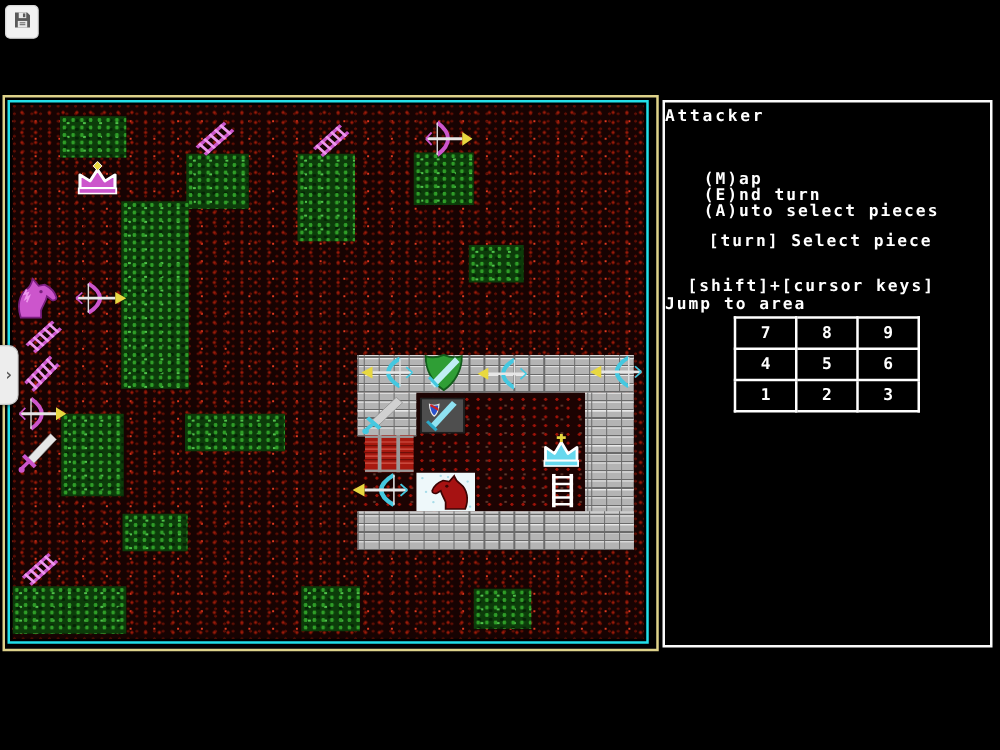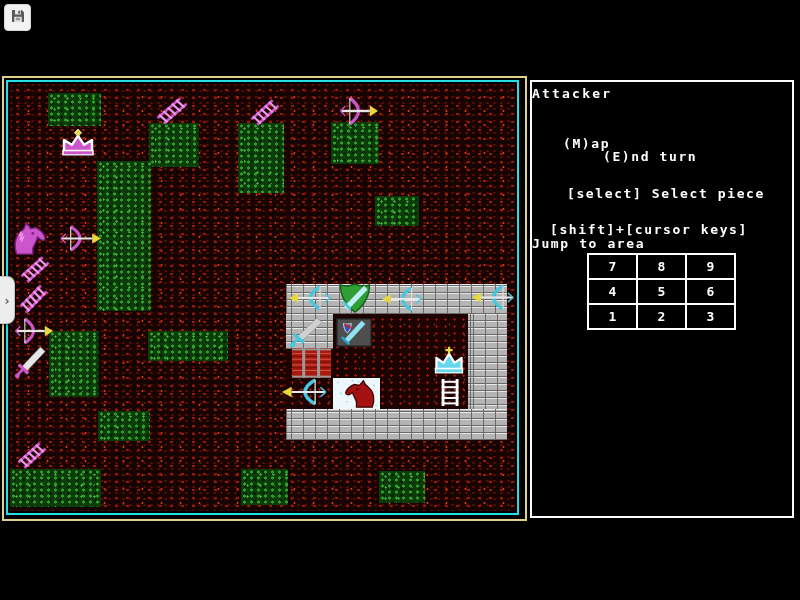--- a/index.html
+++ b/index.html
@@ -340,22 +340,23 @@
       </div>
     </div>
 
   <div class="drawer-tab">
     <span>›</span>
   </div>
 
   <div class="panel">
     <div class="pline centered" style="top:5px;letter-spacing:2.2px;">Attacker</div>
     <div class="pline" style="top:55px;left:31px;">(M)ap</div>
-    <div class="pline" style="top:68px;left:31px;margin-left:40px;">(E)nd turn</div>
-    <div class="pline" style="top:105px;left:35px;">[select] Select piece</div>
+    <div class="pline" style="top:68px;left:31px;">(E)nd turn</div>
+    <div class="pline" style="top:81px;left:31px;">(A)uto select pieces</div>
+    <div class="pline" style="top:105px;left:35px;">[turn] Select piece</div>
     <div class="pline centered" style="top:141px;margin-left:18px;">[shift]+[cursor keys]</div>
     <div class="pline centered" style="top:155px;">Jump to area</div>
     <table class="jump-table">
       <tbody>
           <tr>
         <td>7</td>
         <td>8</td>
         <td>9</td>
       </tr>
       <tr>

